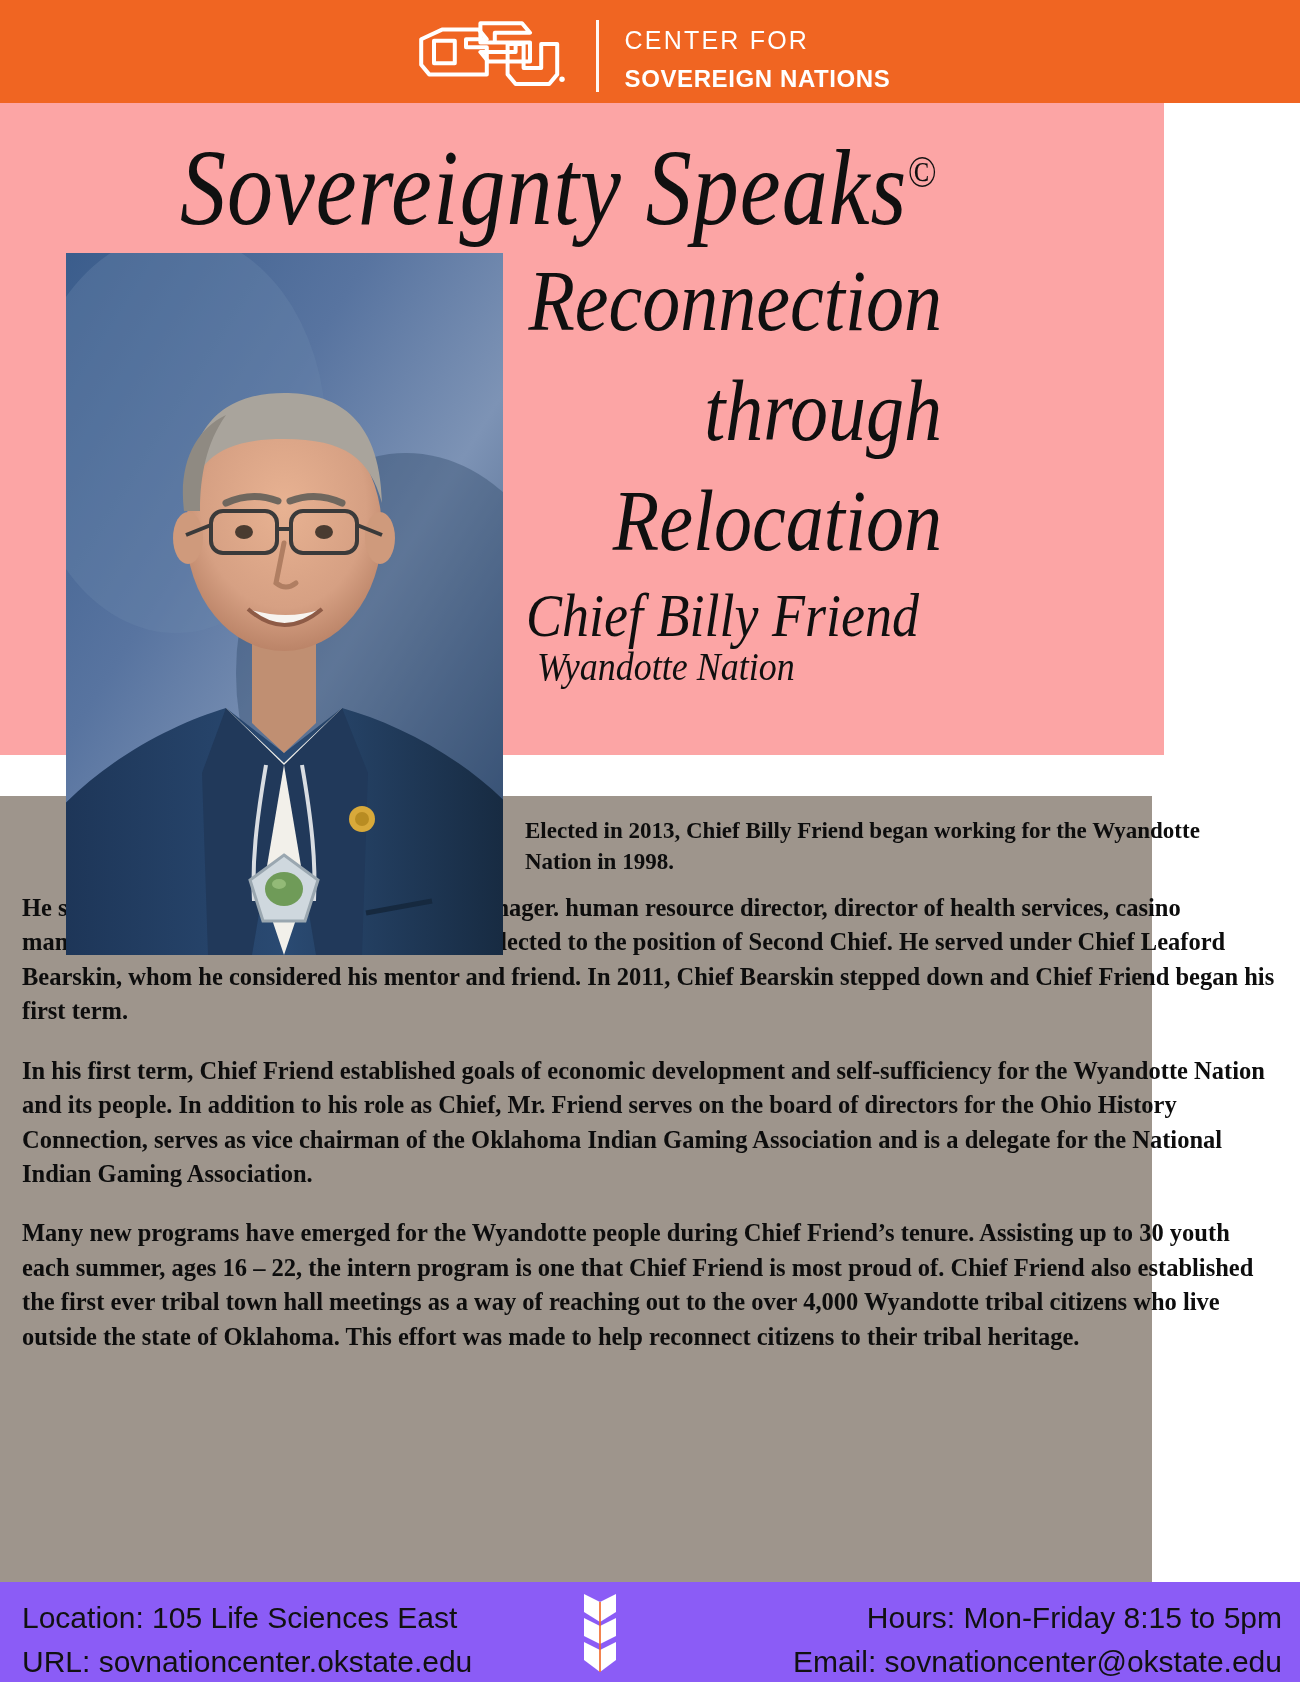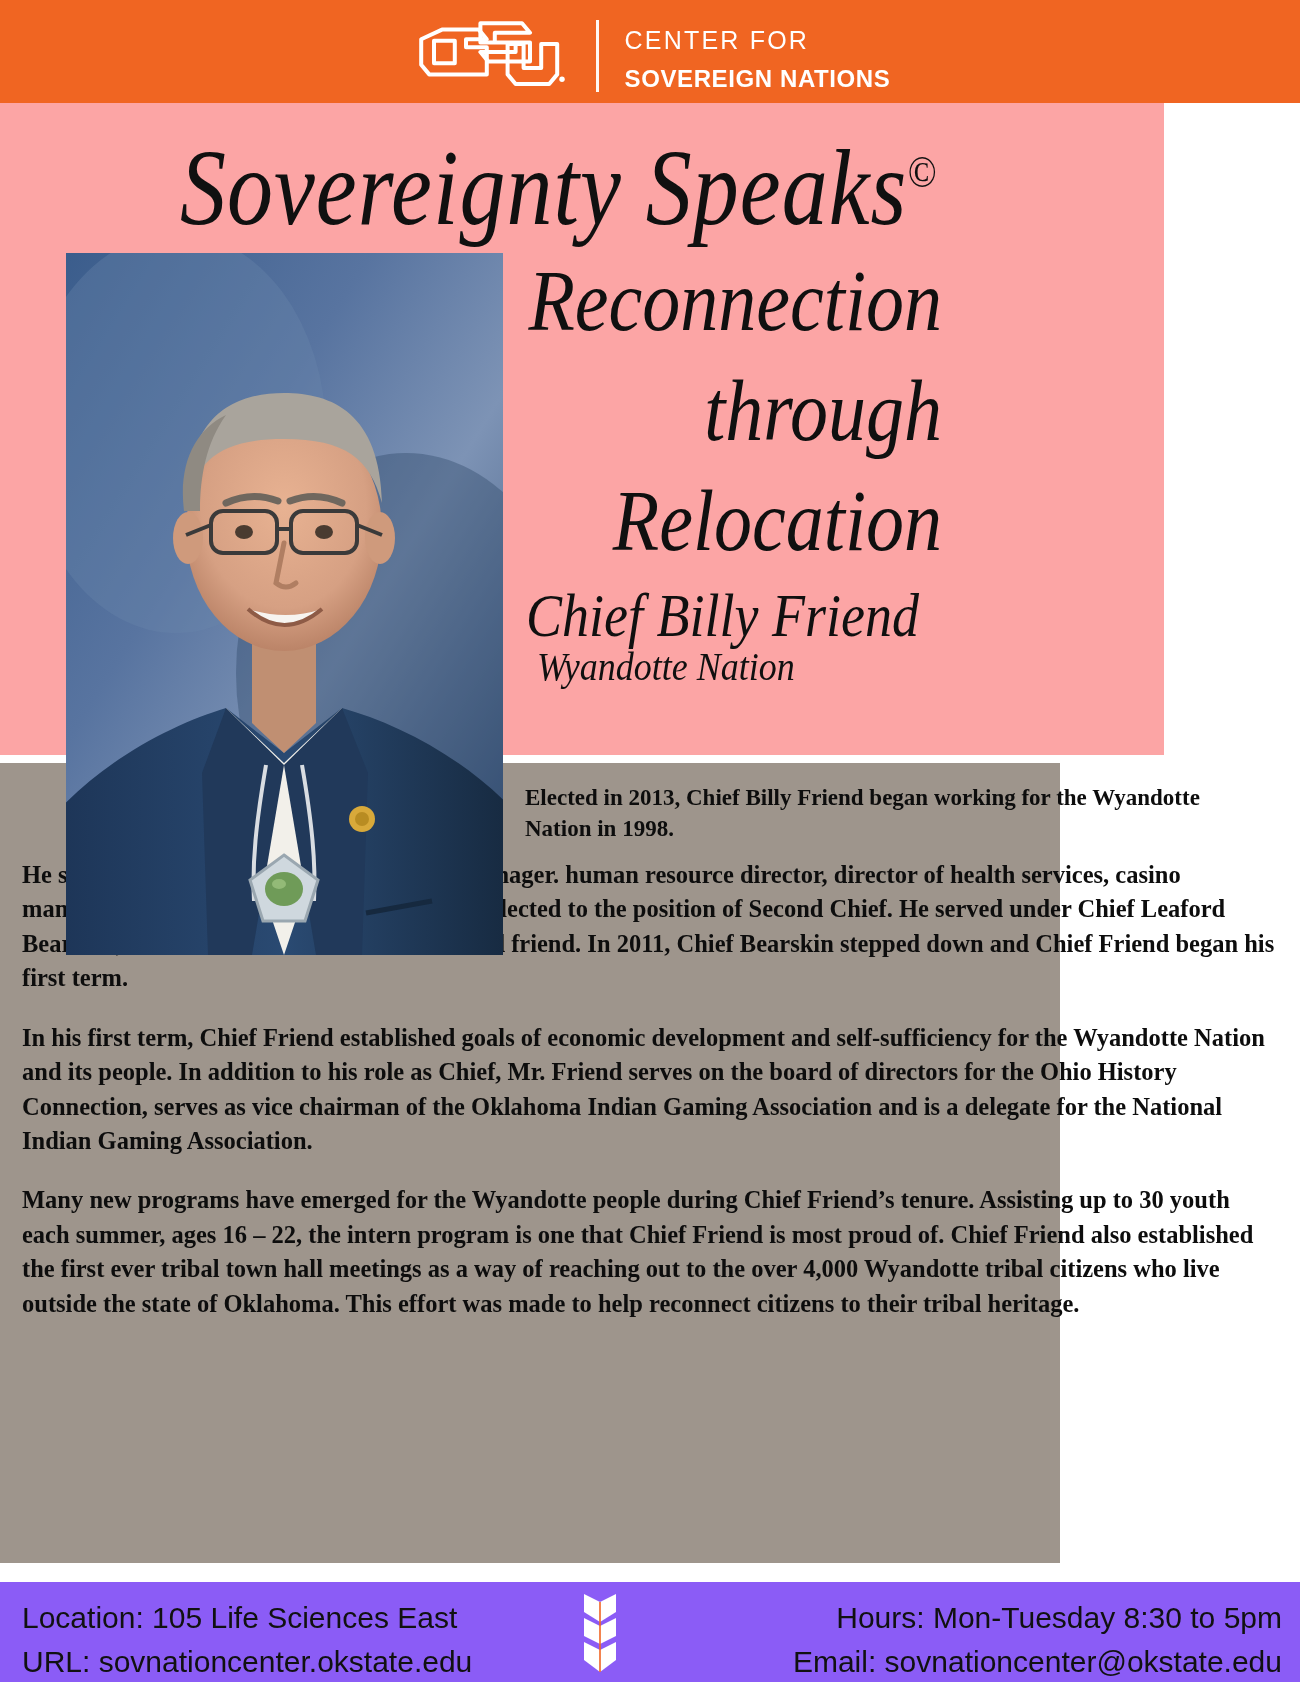--- a/index.html
+++ b/index.html
@@ -68,21 +68,21 @@
 
   
   .portrait{
     position:absolute; left:66px; top:253px; width:437px; height:702px;
     overflow:hidden; z-index:5; background:#2e4f7d;
   }
   .portrait svg{ display:block; width:100%; height:100%; }
 
   
   .gray-area{
-    position:absolute; left:0; top:763px; width:1060px; height:800px;
+    position:absolute; left:0; top:796px; width:1152px; height:800px;
     background:#9e958c;
   }
   .intro-para{
     position:absolute; left:525px; top:20px; width:680px;
     font-size:23px; font-weight:bold; line-height:1.33;
     color:#0d0d0d; font-family:"Liberation Serif", serif;
   }
   .body-text{
     position:absolute; left:22px; top:42px; width:1258px;
     font-size:24.5px; font-weight:bold; line-height:1.405;
@@ -259,16 +259,16 @@
         <path d="M6 50 L22 58 L22 80 L6 68 Z"></path>
         <path d="M38 50 L22 58 L22 80 L38 68 Z"></path>
       </g>
       <g stroke="#f06522" stroke-width="1.6" fill="none">
         <path d="M22 10 L22 80"></path>
       </g>
     </svg>
   </div>
 
   <div class="footer-right">
-    <div>Hours:  Mon-Tuesday 8:30 to 5pm</div>
+    <div>Hours:  Mon-Friday 8:15 to 5pm</div>
     <div>Email:  sovnationcenter@okstate.edu</div>
   </div>
 </div>
 
 </body></html>

